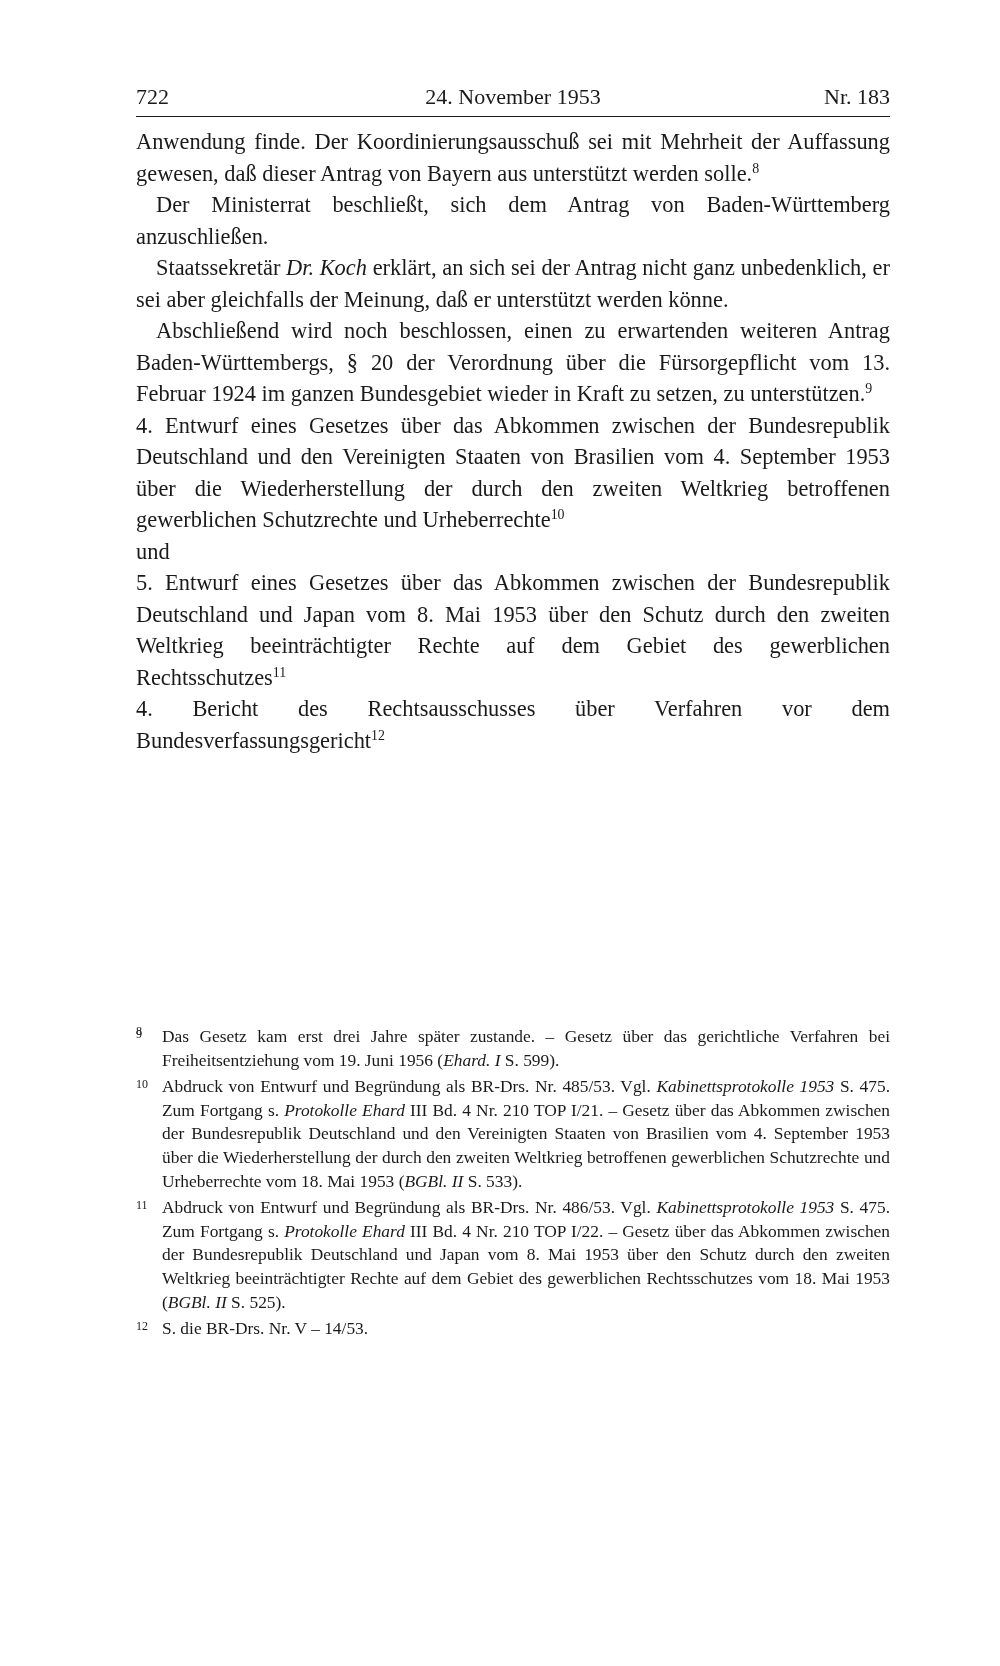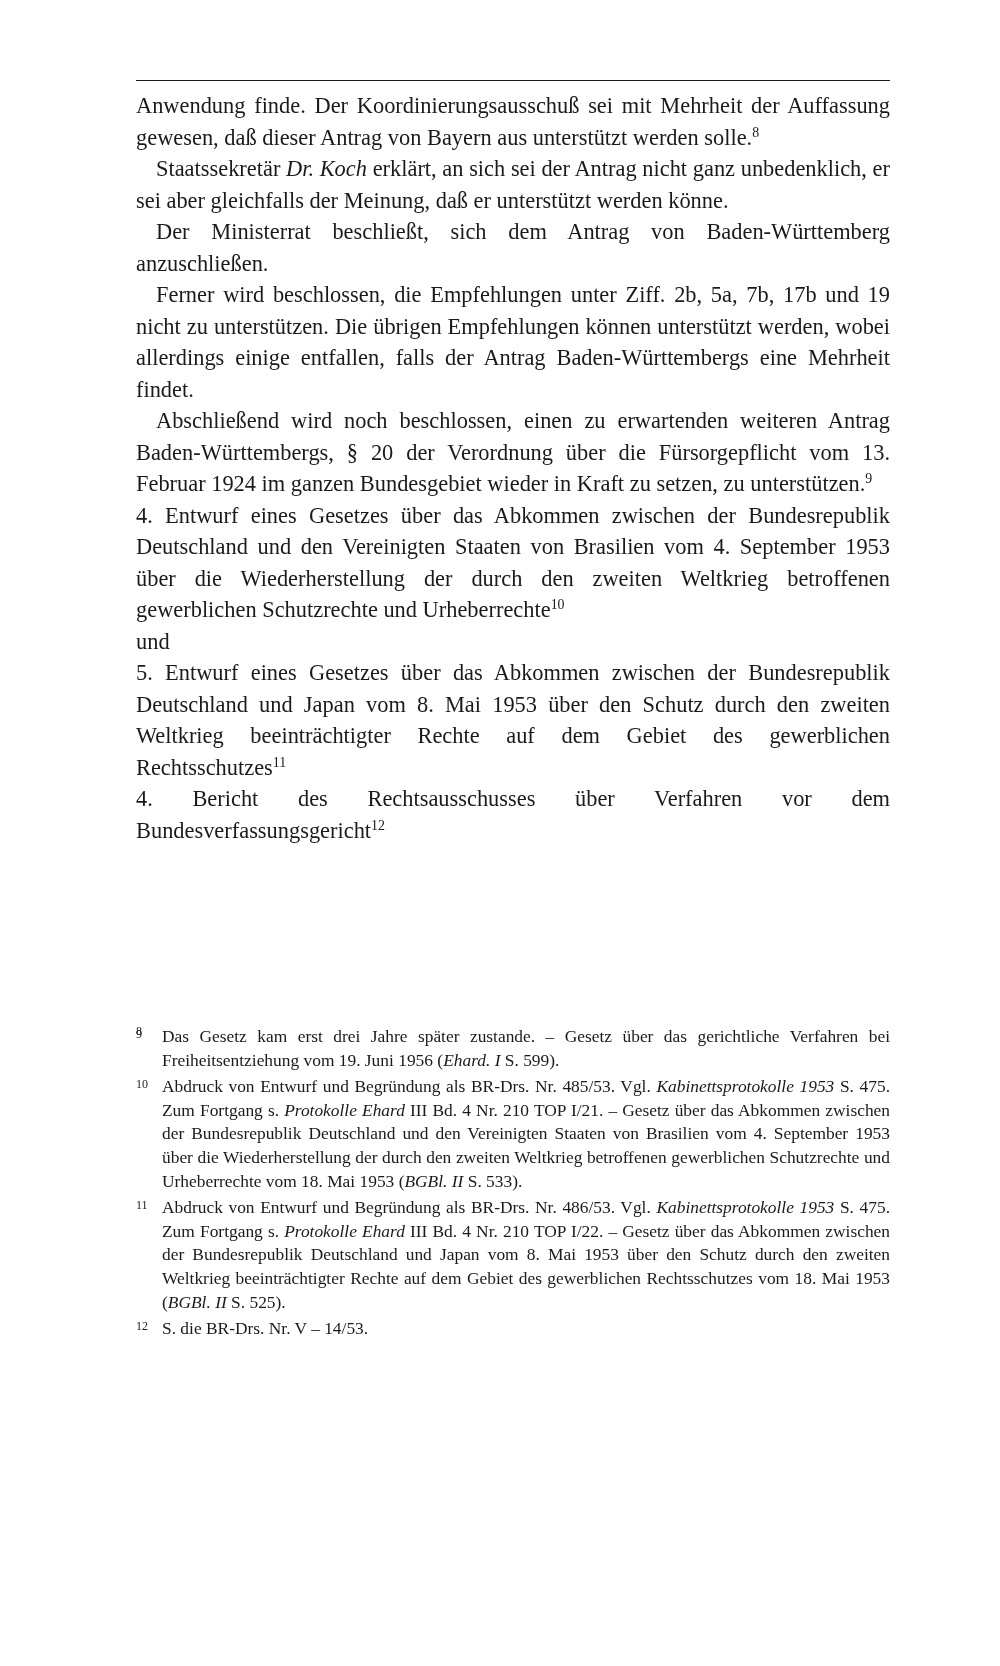--- a/index.html
+++ b/index.html
@@ -19,27 +19,31 @@
   .footnotes { position: absolute; left: 136px; top: 1022px; width: 754px;
                font-size: 17.4px; line-height: 23.6px; }
   .fn { position: relative; padding-left: 26px; text-align: justify; margin-bottom: 3px; }
   .fn .num { position: absolute; left: 0; top: 0; font-size: 12px; line-height: 18px; }
   i { font-style: italic; }
 </style>
 </head>
 <body>
 
 <div class="page">
+  <div class="header">
+    <span class="left">722</span>
+    <span class="center">24. November 1953</span>
+    <span class="right">Nr. 183</span>
+  </div>
   <div class="rule"></div>
 
   <div class="body">
     <p class="last"><span>Anwendung finde. Der Koordinierungsausschuß sei mit Mehrheit der Auffassung gewesen, daß dieser Antrag von Bayern aus unterstützt werden solle.</span><sup>8</sup></p>
+    <p class="ind last">Der Ministerrat beschließt, sich dem Antrag von Baden-Württemberg anzuschließen.</p>
     <p class="ind last"><span>Staatssekretär </span><i>Dr. Koch</i><span> erklärt, an sich sei der Antrag nicht ganz unbedenklich, er sei aber gleichfalls der Meinung, daß er unterstützt werden könne.</span></p>
-    <p class="ind last">Der Ministerrat beschließt, sich dem Antrag von Baden-Württemberg anzuschließen.</p>
-    <p class="ind last">Ferner wird beschlossen, die Empfehlungen unter Ziff. 2b, 5a, 7b, 17b und 19 nicht zu unterstützen. Die übrigen Empfehlungen können unterstützt werden, wobei allerdings einige entfallen, falls der Antrag Baden-Württembergs eine Mehrheit findet.</p>
     <p class="ind last"><span>Abschließend wird noch beschlossen, einen zu erwartenden weiteren Antrag Baden-Württembergs, § 20 der Verordnung über die Fürsorgepflicht vom 13. Februar 1924 im ganzen Bundesgebiet wieder in Kraft zu setzen, zu unterstützen.</span><sup>9</sup></p>
     <p class="last"><span>4. Entwurf eines Gesetzes über das Abkommen zwischen der Bundesrepublik Deutschland und den Vereinigten Staaten von Brasilien vom 4. September 1953 über die Wiederherstellung der durch den zweiten Weltkrieg betroffenen gewerblichen Schutzrechte und Urheberrechte</span><sup>10</sup></p>
     <p class="last">und</p>
     <p class="last"><span>5. Entwurf eines Gesetzes über das Abkommen zwischen der Bundesrepublik Deutschland und Japan vom 8. Mai 1953 über den Schutz durch den zweiten Weltkrieg beeinträchtigter Rechte auf dem Gebiet des gewerblichen Rechtsschutzes</span><sup>11</sup></p>
     <p class="last"><span>4. Bericht des Rechtsausschusses über Verfahren vor dem Bundesverfassungsgericht</span><sup>12</sup></p>
   </div>
 </div>
 
 <div class="footnotes">
   <div class="fn lastline">

